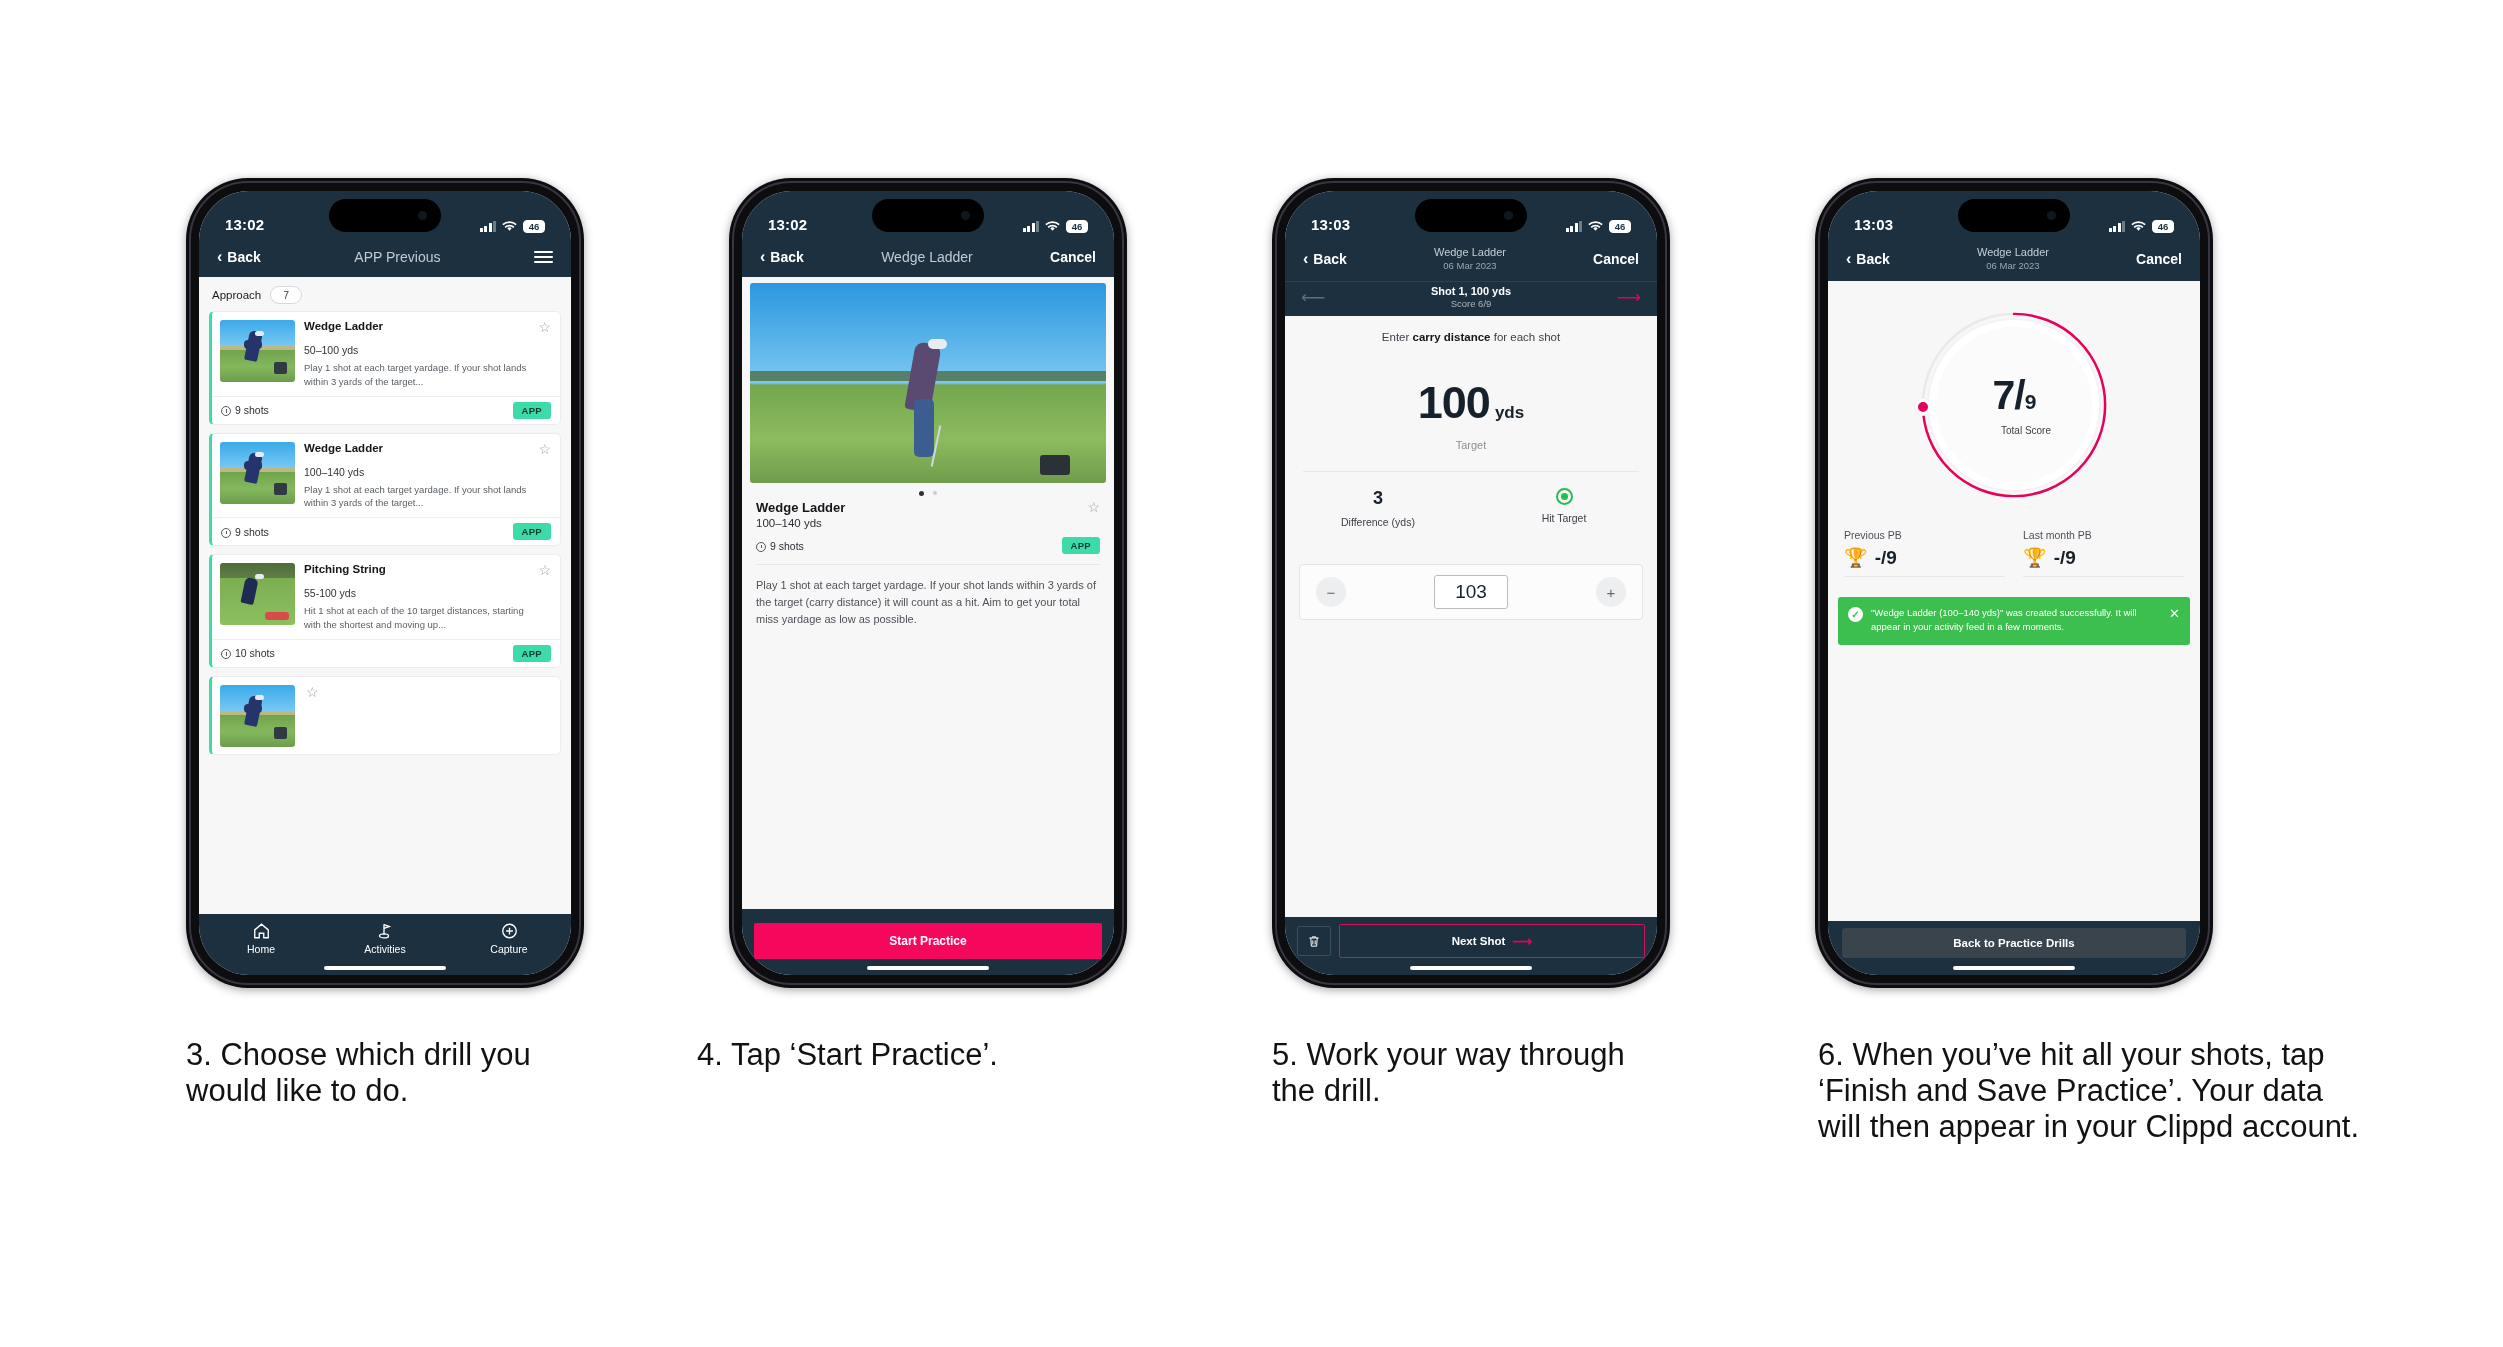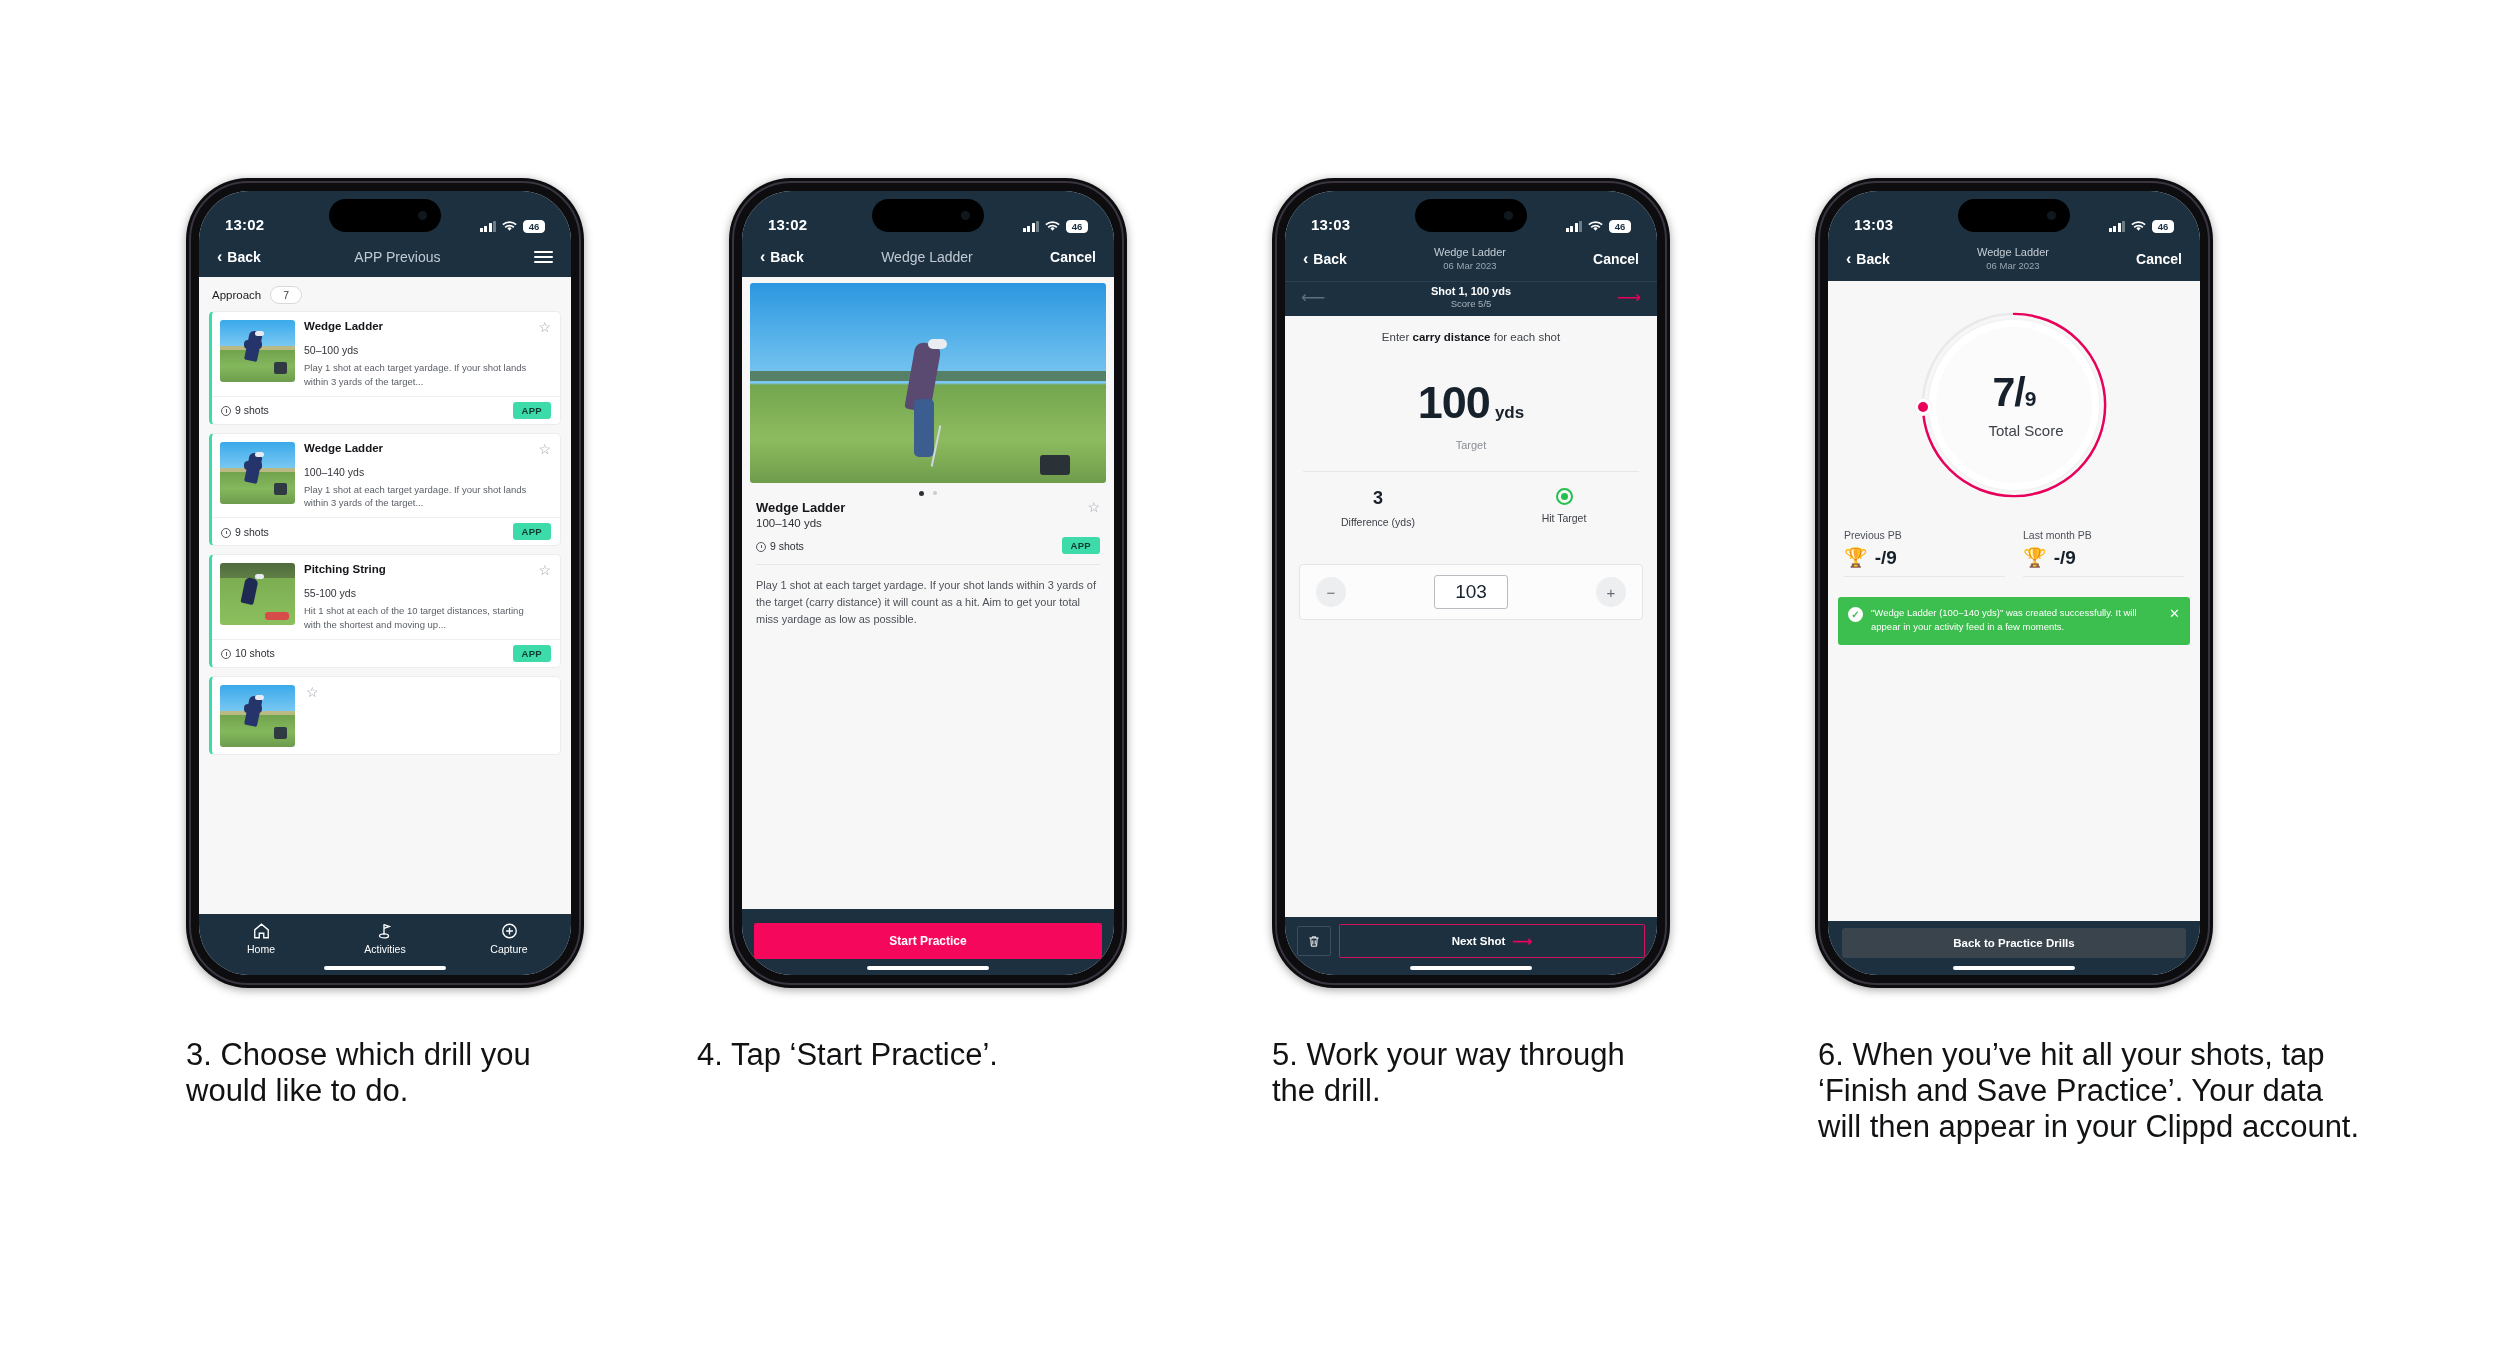--- a/index.html
+++ b/index.html
@@ -232,21 +232,21 @@
   .ring { position:relative; width:196px; height:196px; }
   .ring svg { position:absolute; inset:0; }
   .ring-inner {
     position:absolute; inset:13px; border-radius:50%;
     background:#fbfbfc;
     box-shadow: inset 0 0 0 7px #ffffff, 0 0 0 2px #f3f3f4;
     display:flex; flex-direction:column; align-items:center; justify-content:center;
   }
   .ring-score { font-size:41px; font-weight:bold; color:#16212b; letter-spacing:-1px; line-height:1;}
   .ring-score .den { font-size:21px; }
-  .ring-lbl { font-size:15px; color:#3e4248; margin-top:9px;margin-left:24px; }
+  .ring-lbl { font-size:10px; color:#3e4248; margin-top:9px;margin-left:24px; }
   .ring-knob { position:absolute; width:16px;height:16px;border-radius:50%;background:#e8005a; border:3px solid #fff; box-shadow:0 0 0 1px #f0f0f1;}
   .pbs { display:flex; padding:26px 16px 0 16px; gap:18px; }
   .pb { flex:1; }
   .pb-l { font-size:10.5px; color:#4b5057; }
   .pb-v { display:flex; align-items:center; gap:7px; margin-top:5px; font-size:19px; font-weight:bold; color:#16212b;}
   .pb-line { height:1px; background:#e6e7e9; margin-top:7px; }
   .toast {
     margin:20px 10px 0 10px; background:#3cbf4e; border-radius:3px;
     display:flex; align-items:flex-start; gap:8px;
     padding:9px 10px 10px 10px; color:#fff;
@@ -538,21 +538,21 @@
           <span class="t1">Wedge Ladder</span>
           <span class="t2">06 Mar 2023</span>
         </div>
         <div class="nav-right">Cancel</div>
       </div>
 
       <div class="shotstrip">
         <div class="arrow-l">⟵</div>
         <div class="mid">
           <span class="s1">Shot 1, 100 yds</span>
-          <span class="s2">Score 5/5</span>
+          <span class="s2">Score 6/9</span>
         </div>
         <div class="arrow-r">⟶</div>
       </div>
 
       <div class="body">
         <div class="p3-hint"><span>Enter </span><b>carry distance</b><span> for each shot</span></div>
         <div class="p3-big">
           <span class="n">100</span><span class="u">yds</span>
         </div>
         <div class="p3-target">Target</div>

